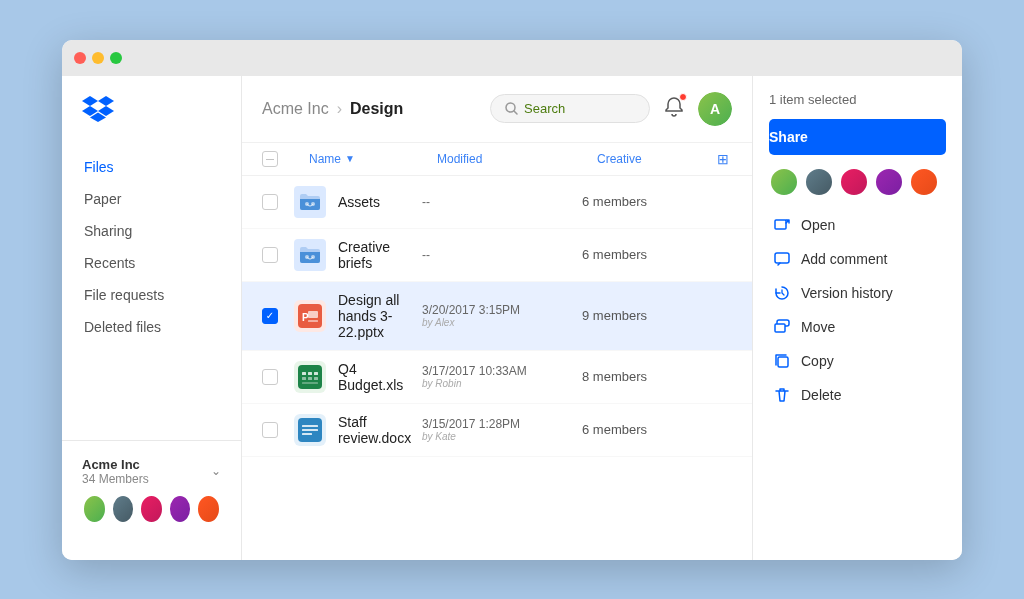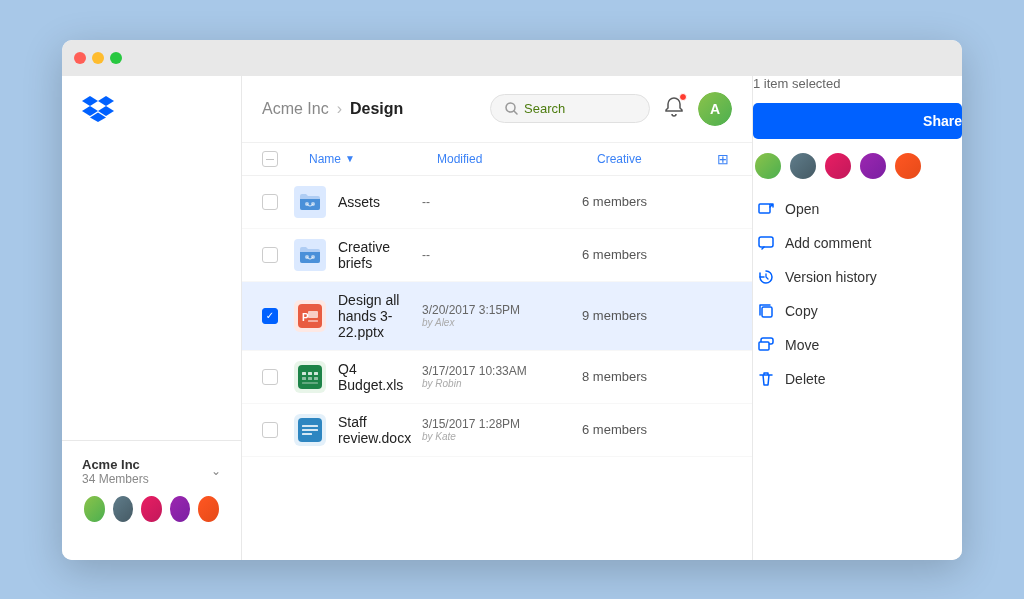--- a/index.html
+++ b/index.html
@@ -296,40 +296,41 @@
     }
     .file-members {
       font-size: 13px;
       color: #555;
     }
     
     .right-panel {
       width: 210px;
       background: #fff;
       border-left: 1px solid #e8e8e8;
+      padding: 16px;
       display: flex;
       flex-direction: column;
       gap: 12px;
       flex-shrink: 0;
     }
     .selection-text {
       font-size: 13px;
       color: #666;
     }
     .share-btn {
       background: #0061ff;
       color: white;
       border: none;
       border-radius: 5px;
       padding: 10px 0;
       font-size: 14px;
       font-weight: 600;
       cursor: pointer;
       width: 100%;
-      text-align: right;
+      text-align: left;
     }
     .member-avatars {
       display: flex;
       gap: 5px;
       flex-wrap: wrap;
     }
     .member-avatar {
       width: 30px;
       height: 30px;
       border-radius: 50%;
@@ -391,20 +392,40 @@
         
         <svg class="dropbox-icon" viewBox="0 0 32 28" fill="none">
           <path d="M8 0L0 5l8 5 8-5L8 0z" fill="#0061ff"></path>
           <path d="M24 0l-8 5 8 5 8-5L24 0z" fill="#0061ff"></path>
           <path d="M0 15l8 5 8-5-8-5L0 15z" fill="#0061ff"></path>
           <path d="M16 15l8 5 8-5-8-5-8 5z" fill="#0061ff"></path>
           <path d="M8 21.5L16 26l8-4.5-8-5-8 5z" fill="#0061ff"></path>
         </svg>
       </div>
 
+      <nav class="sidebar-nav">
+        <div class="sidebar-item active">
+          <span>Files</span>
+        </div>
+        <div class="sidebar-item">
+          <span>Paper</span>
+        </div>
+        <div class="sidebar-item">
+          <span>Sharing</span>
+        </div>
+        <div class="sidebar-item">
+          <span>Recents</span>
+        </div>
+        <div class="sidebar-item">
+          <span>File requests</span>
+        </div>
+        <div class="sidebar-item">
+          <span>Deleted files</span>
+        </div>
+      </nav>
 
       <div class="sidebar-footer">
         <div class="sidebar-footer-content">
           <div class="sidebar-footer-text">
             <span class="footer-org">Acme Inc</span>
             <span class="footer-members">34 Members</span>
           </div>
           <div class="footer-chevron">⌄</div>
         </div>
         <div class="sidebar-avatars">
@@ -612,35 +633,35 @@
               <path d="M8 5v3l2 2" stroke="#0061ff" stroke-width="1.3" stroke-linecap="round"></path>
             </svg>
           </div>
           <span>Version history</span>
         </div>
 
 
         <div class="action-item">
           <div class="action-icon">
             <svg width="16" height="16" viewBox="0 0 16 16" fill="none">
-              <rect x="4" y="4" width="10" height="10" rx="1.5" stroke="#0061ff" stroke-width="1.5"></rect>
-              <path d="M2 12V2h10" stroke="#0061ff" stroke-width="1.5" stroke-linecap="round" stroke-linejoin="round"></path>
-            </svg>
-          </div>
-          <span>Copy</span>
+              <rect x="1" y="5" width="10" height="8" rx="1" stroke="#0061ff" stroke-width="1.5"></rect>
+              <path d="M11 7h2a2 2 0 002-2V3a2 2 0 00-2-2H5a2 2 0 00-2 2v2" stroke="#0061ff" stroke-width="1.5"></path>
+            </svg>
+          </div>
+          <span>Move</span>
         </div>
 
         <div class="action-item">
           <div class="action-icon">
             <svg width="16" height="16" viewBox="0 0 16 16" fill="none">
-              <rect x="1" y="5" width="10" height="8" rx="1" stroke="#0061ff" stroke-width="1.5"></rect>
-              <path d="M11 7h2a2 2 0 002-2V3a2 2 0 00-2-2H5a2 2 0 00-2 2v2" stroke="#0061ff" stroke-width="1.5"></path>
-            </svg>
-          </div>
-          <span>Move</span>
+              <rect x="4" y="4" width="10" height="10" rx="1.5" stroke="#0061ff" stroke-width="1.5"></rect>
+              <path d="M2 12V2h10" stroke="#0061ff" stroke-width="1.5" stroke-linecap="round" stroke-linejoin="round"></path>
+            </svg>
+          </div>
+          <span>Copy</span>
         </div>
 
         <div class="action-item">
           <div class="action-icon">
             <svg width="16" height="16" viewBox="0 0 16 16" fill="none">
               <path d="M2 4h12M10 4V2H6v2M5 4l1 10h4l1-10" stroke="#0061ff" stroke-width="1.5" stroke-linecap="round" stroke-linejoin="round"></path>
             </svg>
           </div>
           <span>Delete</span>
         </div>

